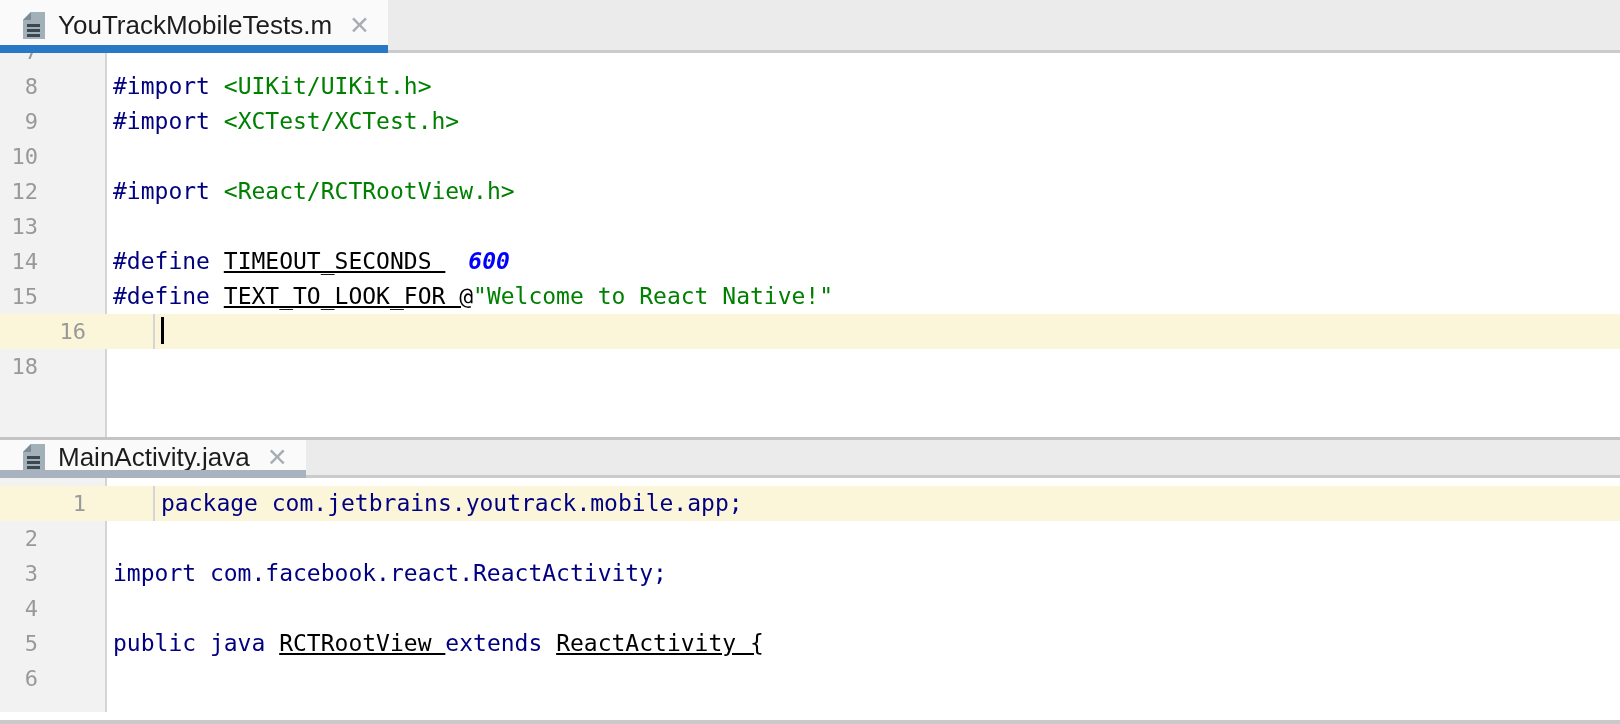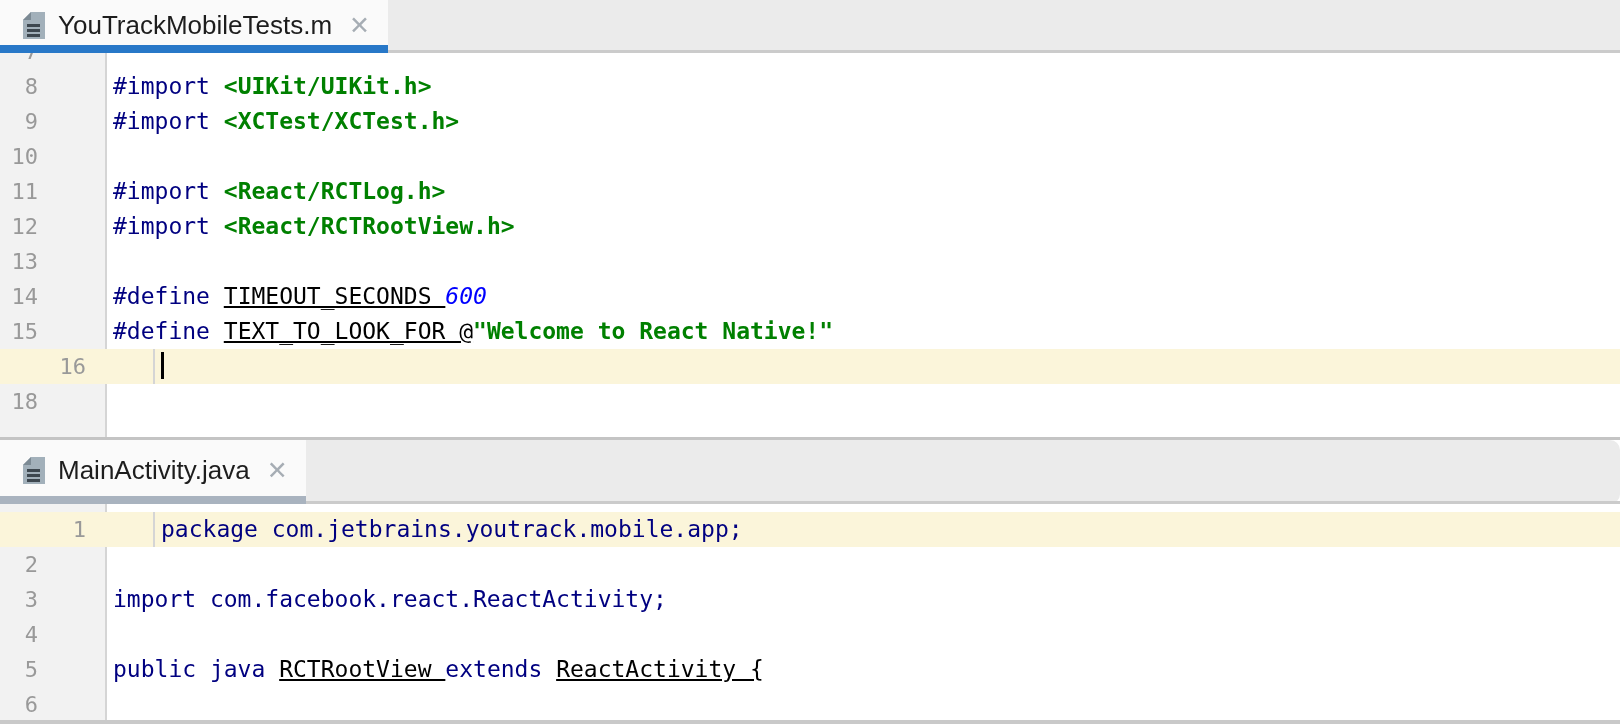--- a/index.html
+++ b/index.html
@@ -7,21 +7,21 @@
     width:1620px;height:724px;overflow:hidden;position:relative;
     background:#ffffff;font-family:"Liberation Sans", sans-serif;
   }
   .pane{position:absolute;left:0;right:0;}
   .pane-top{top:0;height:378px;}
   .pane-bottom{top:440px;height:284px;}
 
   
   .tabbar{position:relative;background:#ebebeb;display:flex;align-items:stretch;}
   .pane-top .tabbar{height:53px;}
-  .pane-bottom .tabbar{height:64px;border-radius:10px;}
+  .pane-bottom .tabbar{height:38px;}
   .tabbar::after{ 
     content:"";position:absolute;left:0;right:0;bottom:0;height:3px;background:#cbcbcb;
   }
   .tab{
     position:relative;display:flex;align-items:center;gap:13px;
     background:#fafafa;padding:0 18px 3px 23px;z-index:1;
   }
   .tab .underline{position:absolute;left:0;right:0;bottom:0;height:8px;z-index:2;}
   .tab-label{font-size:26px;color:#1d1d1d;white-space:nowrap;}
   .close-x{font-size:25px;color:#a6adb4;margin-left:4px;line-height:1;}
@@ -57,22 +57,22 @@
     background:#f2f2f2;border-right:2px solid #d5d5d5;
     font-family:"DejaVu Sans Mono", monospace;font-size:22px;
     color:var(--c-line_number,#999999);
   }
   .row.highlight .gutter{background:transparent;}
   .code{
     flex:1;white-space:pre;padding-left:6px;
     font-family:"DejaVu Sans Mono", monospace;font-size:23px;color:var(--c-plain,#000);
   }
   .tok-keyword{color:var(--c-keyword,#000080);font-weight:normal;}
-  .tok-string{color:var(--c-string,#008000);font-weight:bold;}
-  .tok-number{color:var(--c-number,#0000ff);font-weight:normal;font-style:italic;}
+  .tok-string{color:var(--c-string,#008000);font-weight:normal;}
+  .tok-number{color:var(--c-number,#0000ff);font-weight:bold;font-style:italic;margin-left:23px;}
   .tok-plain{color:var(--c-plain,#000000);text-decoration:underline;}
   .caret{
     display:inline-block;width:3px;height:27px;background:#000;
     vertical-align:middle;margin-top:-4px;
   }
 
   .splitter{position:absolute;top:437px;left:0;right:0;height:3px;background:#c4c4c4;z-index:5;}
   .bottom-strip{position:absolute;bottom:0;left:0;right:0;height:4px;background:#c9c9c9;z-index:5;}
 </style>
 </head>
@@ -100,24 +100,20 @@
           <div class="gutter">8</div>
           <div class="code"><span class="tok-keyword">#import </span><span class="tok-string">&lt;UIKit/UIKit.h&gt;</span></div>
         </div>
         <div class="row">
           <div class="gutter">9</div>
           <div class="code"><span class="tok-keyword">#import </span><span class="tok-string">&lt;XCTest/XCTest.h&gt;</span></div>
         </div>
         <div class="row">
           <div class="gutter">10</div>
           <div class="code"></div>
-        </div>
-        <div class="row">
-          <div class="gutter">11</div>
-          <div class="code"><span class="tok-keyword">#import </span><span class="tok-string">&lt;React/RCTLog.h&gt;</span></div>
         </div>
         <div class="row">
           <div class="gutter">12</div>
           <div class="code"><span class="tok-keyword">#import </span><span class="tok-string">&lt;React/RCTRootView.h&gt;</span></div>
         </div>
         <div class="row">
           <div class="gutter">13</div>
           <div class="code"></div>
         </div>
         <div class="row">

